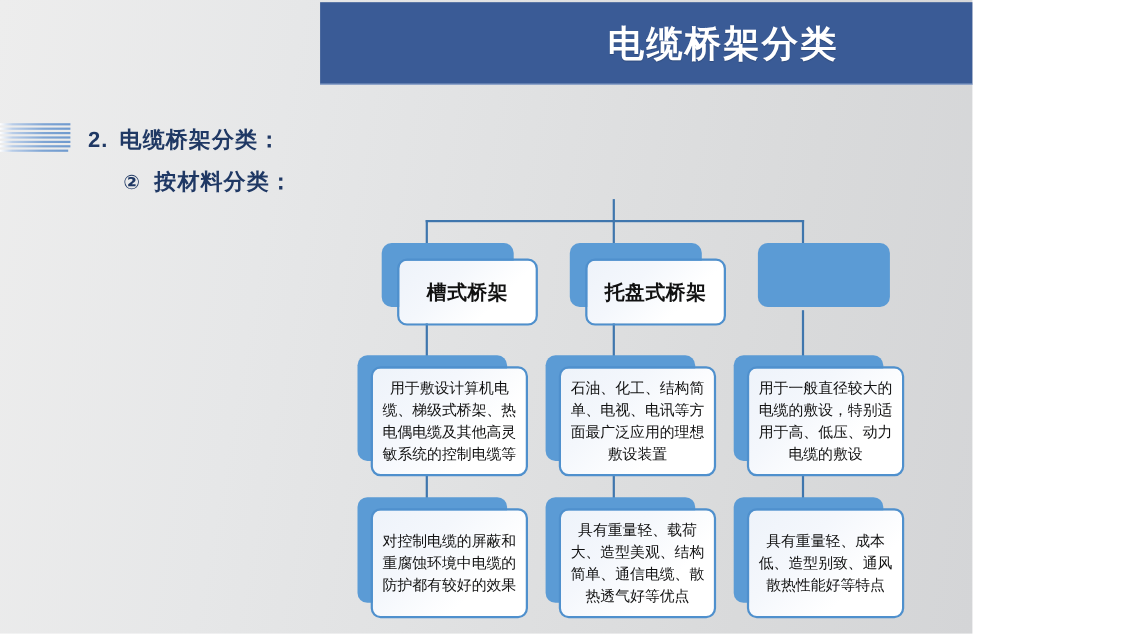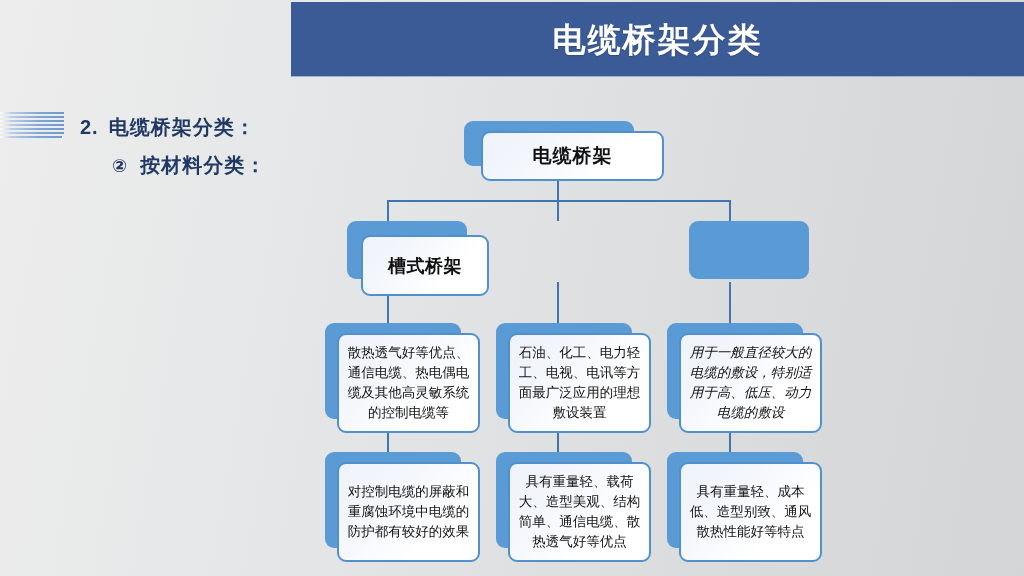--- a/index.html
+++ b/index.html
@@ -9,21 +9,21 @@
   }
   body {
     width: 1024px;
     height: 576px;
     overflow: hidden;
     font-family: "Liberation Sans", "DejaVu Sans", sans-serif;
   }
 
   #slide {
     position: relative;
-    width: 1024px;
+    width: 884px;
     height: 576px;
     background: linear-gradient(100deg, #ededed 0%, #e6e7e8 28%, #dfe0e1 55%, #d9dadb 78%, #d4d5d7 100%);
     overflow: hidden;
   }
 
   
   #title-bar {
     position: absolute;
     left: 291px;
     top: 2px;
@@ -138,21 +138,21 @@
   #node-l2-3 { left: 673px; top: 221px; }
 
   
   .node-l3 { width: 155px; height: 110px; }
   .node-l3 .back  { width: 136px; height: 96px; }
   .node-l3 .front { left: 12px; top: 10px; width: 143px; height: 100px; padding: 4px 7px; }
   .node-l3 .front .body { font-size: 13.5px; line-height: 20px; }
 
   #node-d1-1 { left: 325px; top: 323px; }
   #node-d1-2 { left: 496px; top: 323px; }
-  #node-d1-3 { left: 667px; top: 323px; font-style: italic; }
+  #node-d1-3 { left: 667px; top: 323px; }
   #node-d2-1 { left: 325px; top: 452px; }
   #node-d2-2 { left: 496px; top: 452px; }
   #node-d2-3 { left: 667px; top: 452px; }
 </style>
 </head>
 <body>
 
 <div id="slide">
 
   <div id="title-bar">
@@ -185,47 +185,47 @@
   <div class="conn v" style="left:729px; top:200px; height:21px;"></div>
 
   <div class="conn v" style="left:387px; top:282px; height:42px;"></div>
   <div class="conn v" style="left:557px; top:282px; height:42px;"></div>
   <div class="conn v" style="left:729px; top:282px; height:42px;"></div>
 
   <div class="conn v" style="left:387px; top:423px; height:30px;"></div>
   <div class="conn v" style="left:557px; top:423px; height:30px;"></div>
   <div class="conn v" style="left:729px; top:423px; height:30px;"></div>
 
-  <div class="node" id="node-root">
-    <div class="back"></div>
-    <div class="front">
-      <span class="label">电缆桥架</span>
-    </div>
-  </div>
 
   <div class="node node-l2" id="node-l2-1">
     <div class="back"></div>
     <div class="front">
       <span class="label">槽式桥架</span>
     </div>
   </div>
+  <div class="node node-l2" id="node-l2-2">
+    <div class="back"></div>
+    <div class="front">
+      <span class="label">托盘式桥架</span>
+    </div>
+  </div>
   <div class="node node-l2" id="node-l2-3">
     <div class="back"></div>
   </div>
 
   <div class="node node-l3" id="node-d1-1">
     <div class="back"></div>
     <div class="front">
-      <span class="body">散热透气好等优点、通信电缆、热电偶电缆及其他高灵敏系统的控制电缆等</span>
+      <span class="body">用于敷设计算机电缆、梯级式桥架、热电偶电缆及其他高灵敏系统的控制电缆等</span>
     </div>
   </div>
   <div class="node node-l3" id="node-d1-2">
     <div class="back"></div>
     <div class="front">
-      <span class="body">石油、化工、电力轻工、电视、电讯等方面最广泛应用的理想敷设装置</span>
+      <span class="body">石油、化工、结构简单、电视、电讯等方面最广泛应用的理想敷设装置</span>
     </div>
   </div>
   <div class="node node-l3" id="node-d1-3">
     <div class="back"></div>
     <div class="front">
       <span class="body">用于一般直径较大的电缆的敷设，特别适用于高、低压、动力电缆的敷设</span>
     </div>
   </div>
 
   <div class="node node-l3" id="node-d2-1">

